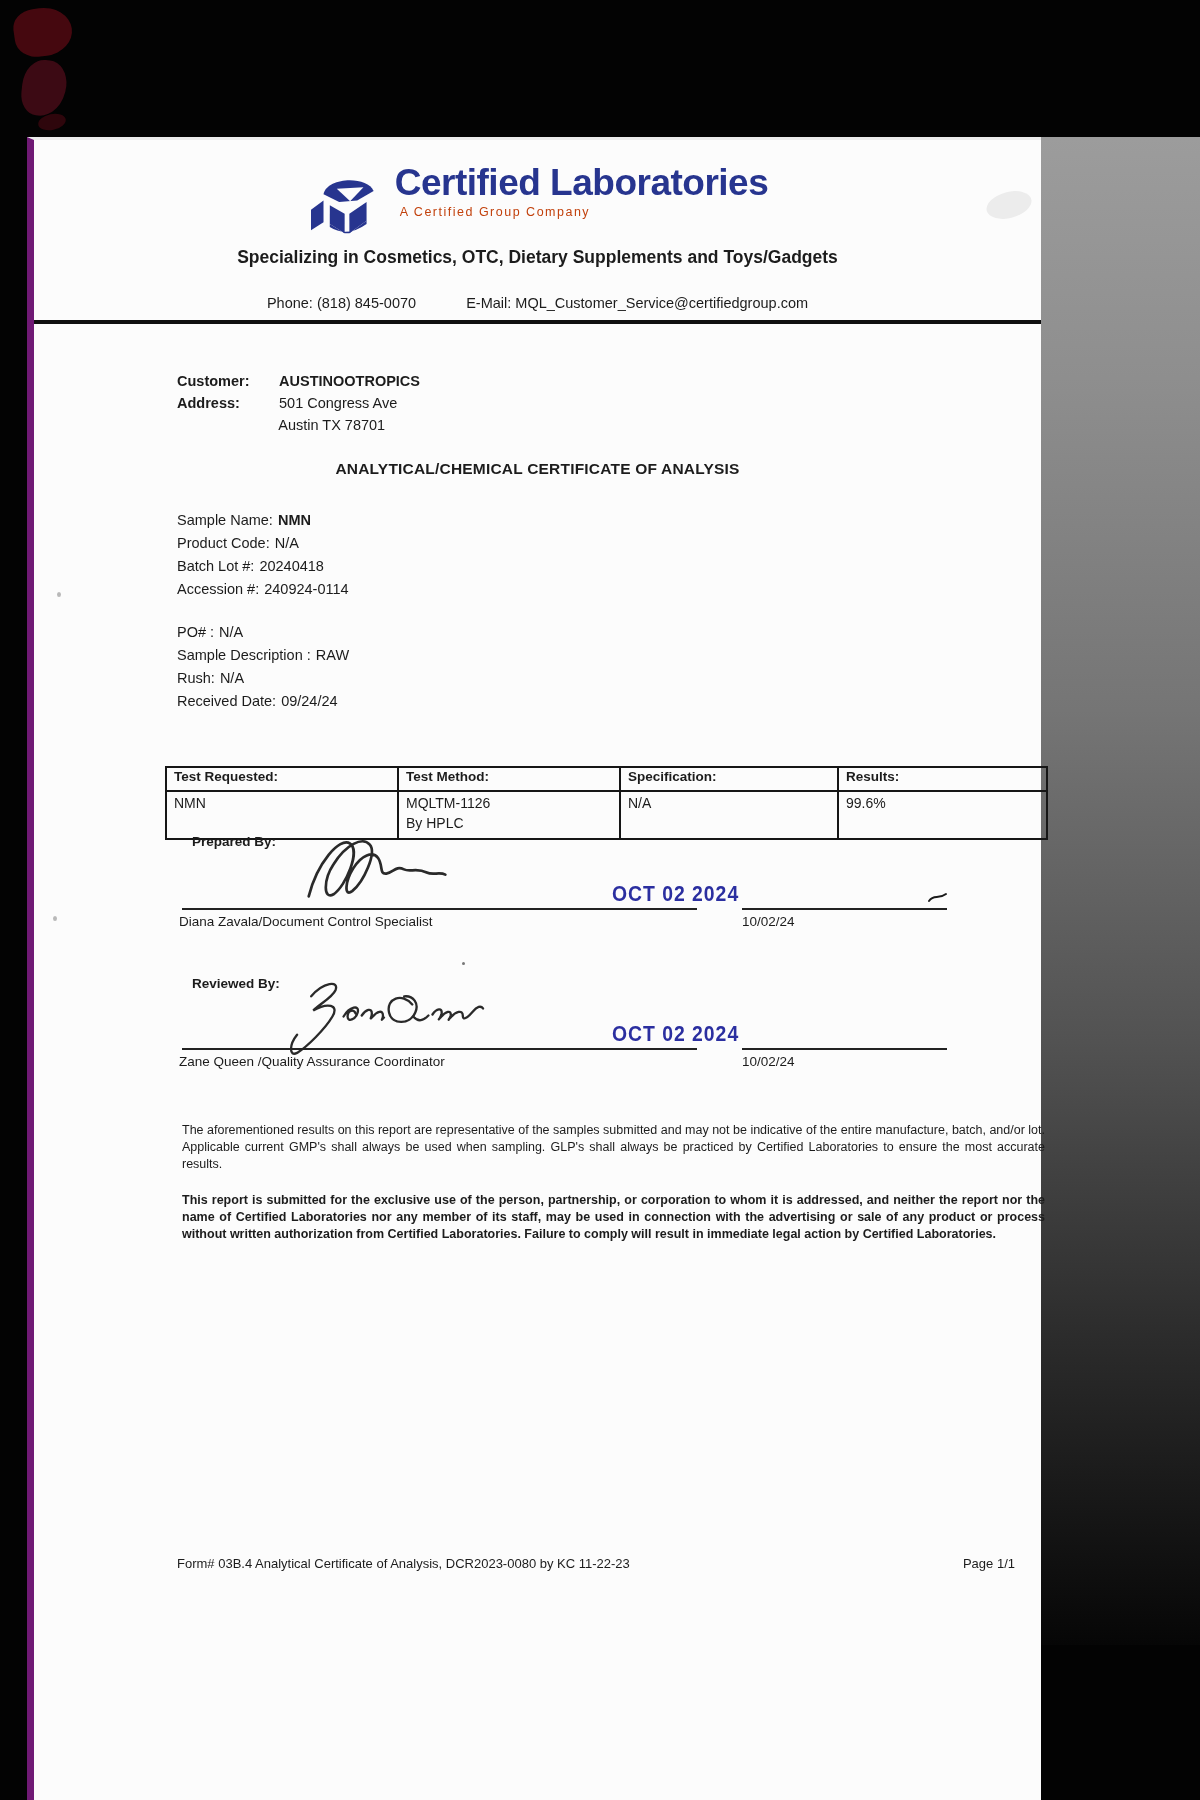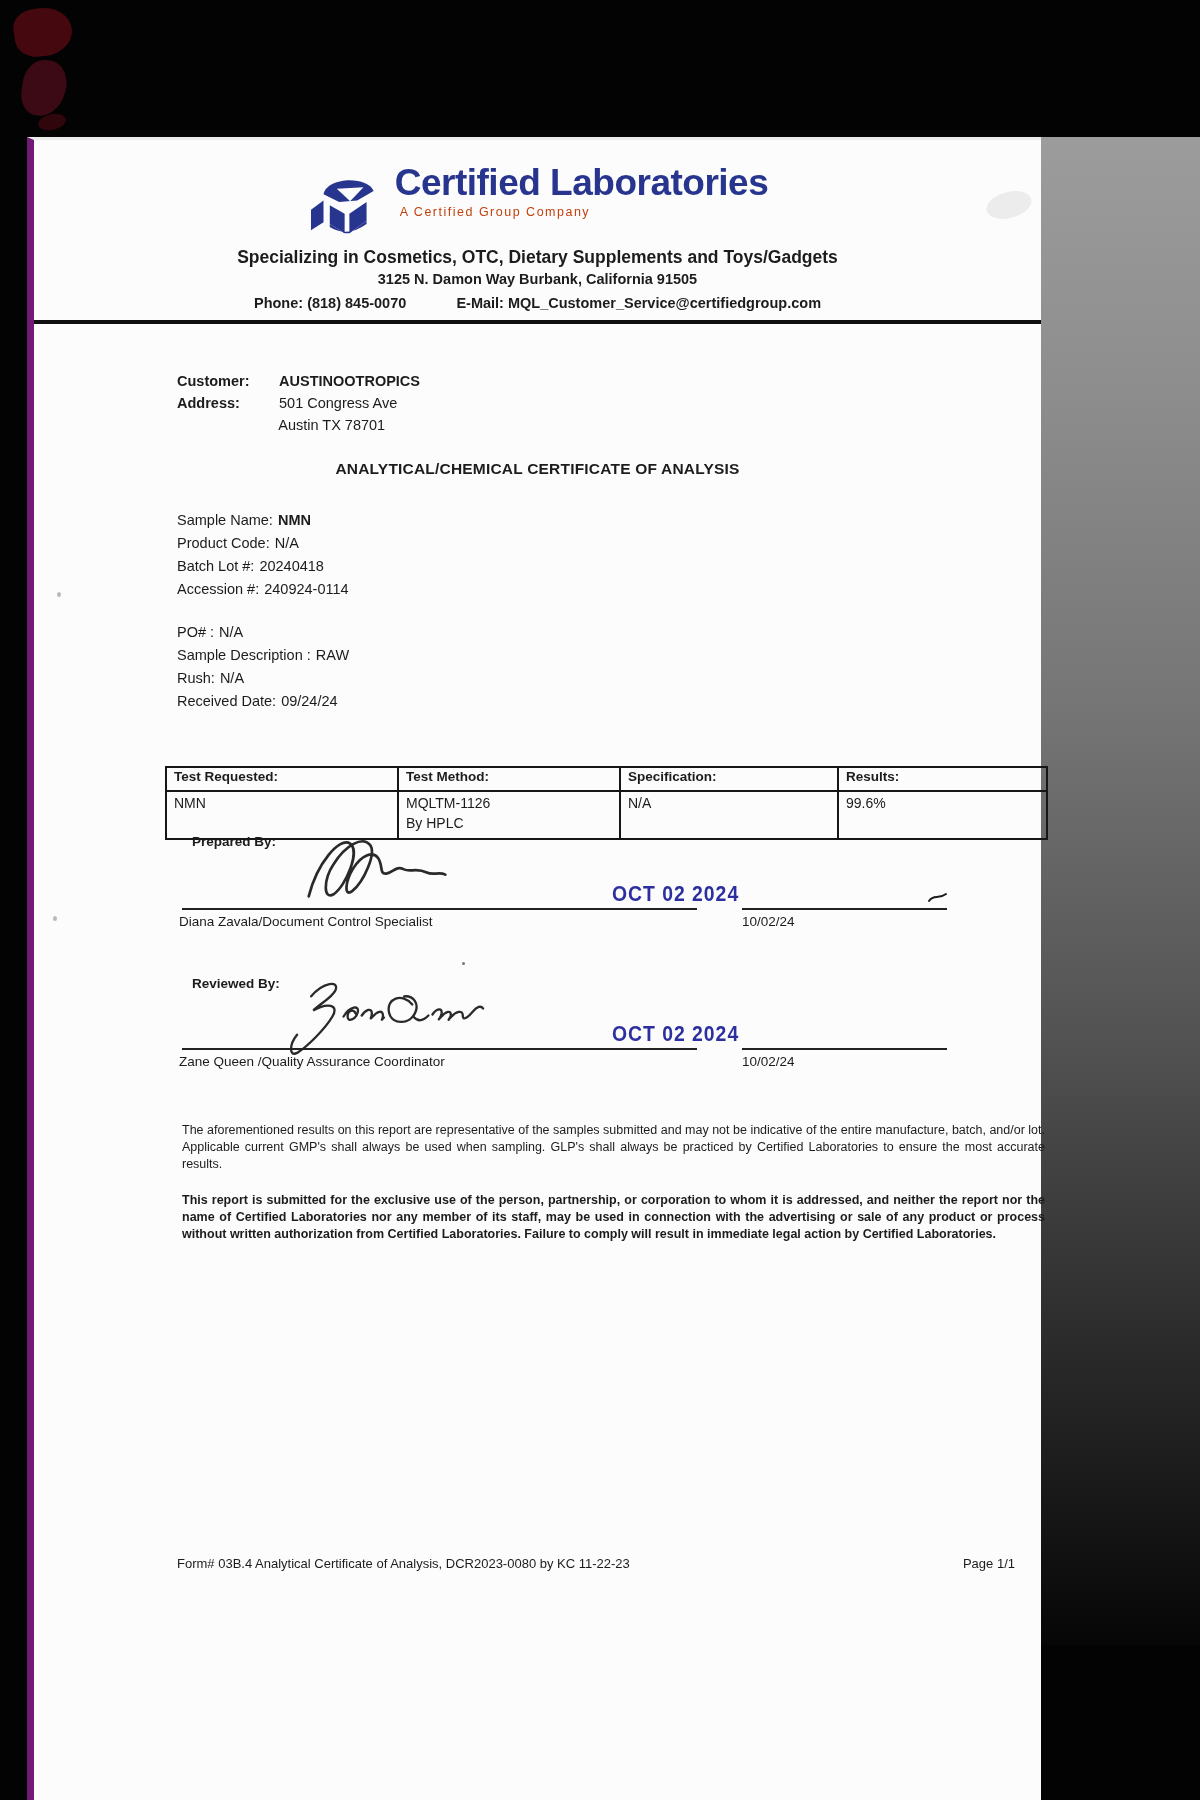--- a/index.html
+++ b/index.html
@@ -23,21 +23,21 @@
   .speck.s3{left:428px;top:822px;width:3px;height:3px;background:#777;}
 
   
   .brand-row{position:absolute;left:0;top:24px;width:100%;display:flex;justify-content:center;align-items:flex-start;gap:8px;}
   .logo-svg{width:80px;height:72px;margin-top:2px;}
   .brand-name{font-size:37px;font-weight:700;color:#27358f;letter-spacing:-0.5px;line-height:1;}
   .brand-tagline{font-size:12.5px;color:#c2410c;margin-top:4px;margin-left:5px;letter-spacing:1.5px;}
   .centerline{position:absolute;left:0;width:100%;text-align:center;}
   .specialization{top:107px;font-size:17.5px;font-weight:700;}
   .hq-address{top:131px;font-size:14.5px;font-weight:700;}
-  .contact-line{top:155px;font-size:14.5px;font-weight:700;}
+  .contact-line{top:155px;font-size:14.5px;font-weight:400;}
   .contact-line .gap{display:inline-block;width:42px;}
   .rule{position:absolute;left:0;top:180px;width:100%;height:4px;background:#101010;}
 
   
   .kv-row{position:absolute;left:143px;font-size:14.5px;white-space:nowrap;}
   .kv-row .kv-label{display:inline-block;width:98px;font-weight:700;}
   .bold{font-weight:700;}
 
   .doc-title{top:320px;font-size:15.5px;font-weight:700;letter-spacing:0.2px;}
 
@@ -95,21 +95,20 @@
         <path d="M75,46 L53,61 L53,86 L75,70 Z" fill="#27358f"></path>
         <path d="M28,78 Q50,92 75,74 L75,70 L53,86 L47,86 L28,74 Z" fill="#27358f"></path>
       </svg>
       <div>
         <div class="brand-name">Certified Laboratories</div>
         <div class="brand-tagline">A Certified Group Company</div>
       </div>
     </div>
 
     <div class="centerline specialization">Specializing in Cosmetics, OTC, Dietary Supplements and Toys/Gadgets</div>
-    <div class="centerline hq-address">3125 N. Damon Way Burbank, California 91505</div>
     <div class="centerline contact-line">
       <span>Phone:</span>
       <span>(818) 845-0070</span>
       <span class="gap"></span>
       <span>E-Mail:</span>
       <span>MQL_Customer_Service@certifiedgroup.com</span>
     </div>
     <div class="rule"></div>
 
     <div class="kv-row" style="top:233px;">

